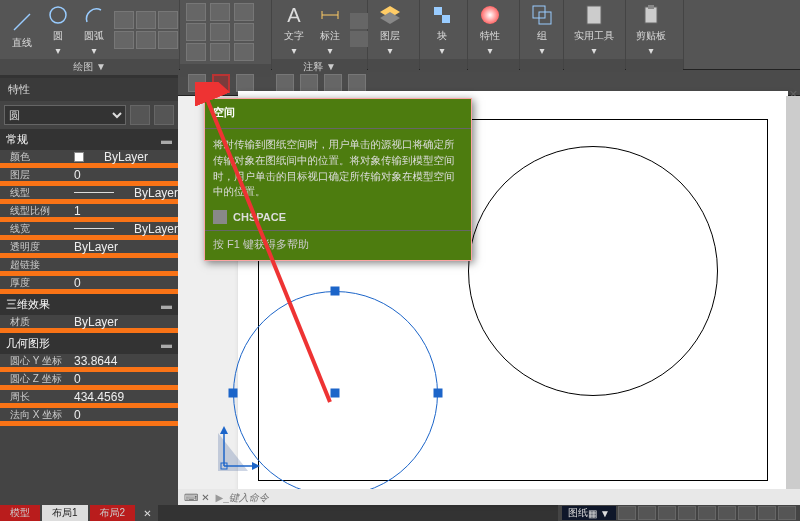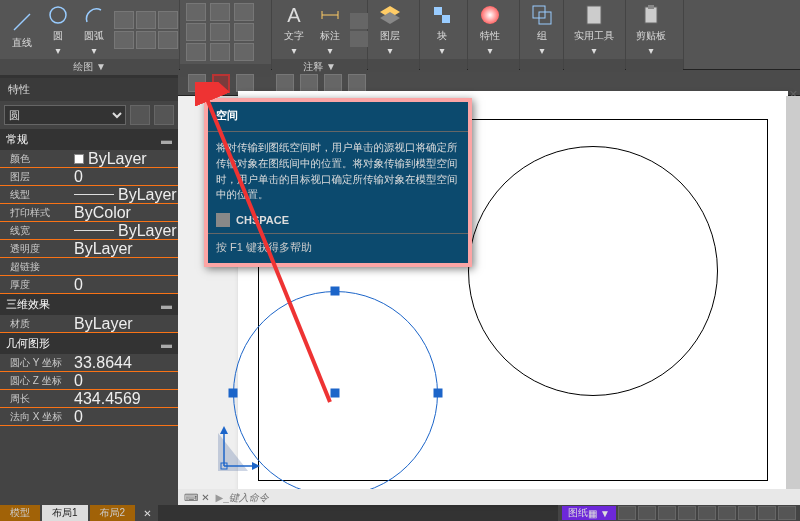--- a/index.html
+++ b/index.html
@@ -24,60 +24,60 @@
 
   
   .props { position:absolute; left:0; top:78px; width:178px; bottom:16px; background:#444; display:flex; flex-direction:column;}
   .props-title { background:#3a3a3a; padding:4px 8px; font-size:11px;}
   .props-sel { display:flex; gap:4px; padding:4px;}
   .props-sel select{flex:1; background:#333;color:#ddd;border:1px solid #666;font-size:11px;height:20px;}
   .props-sel .pb{width:20px;height:20px;background:#555;border:1px solid #666;cursor:pointer;}
   .props-list{overflow:auto;flex:1;}
   .section-hdr{background:#333;color:#fff;padding:3px 6px;font-size:11px;display:flex;justify-content:space-between;align-items:center;}
   .section-hdr .collapse{color:#aaa;cursor:pointer;}
-  .prop-row{display:flex;border-bottom:1px solid #f97316;height:18px;align-items:center;}
+  .prop-row{display:flex;border-bottom:5px solid #f97316;height:18px;align-items:center;}
   .prop-row .k{width:74px;padding-left:10px;color:#ccc;font-size:10px;}
-  .prop-row .v{flex:1;color:#eee;font-size:16px;display:flex;align-items:center;gap:4px;}
+  .prop-row .v{flex:1;color:#eee;font-size:12px;display:flex;align-items:center;gap:20px;}
   .swatch{width:10px;height:10px;background:#fff;border:1px solid #888;}
   .lineprev{width:40px;height:0;border-top:1px solid #ddd;display:inline-block;}
 
   
   .canvas{position:absolute;left:178px;top:96px;right:0;bottom:32px;background:#efefef;}
   .paper{position:absolute;left:60px;top:-5px;width:550px;height:410px;background:#fff;box-shadow:3px 3px 6px rgba(0,0,0,.3);}
   .frame{position:absolute;left:20px;top:28px;right:20px;bottom:20px;border:1px solid #000;}
   .circ-big{position:absolute;width:250px;height:250px;border:1px solid #000;border-radius:50%;left:230px;top:55px;}
   .circ-sel{position:absolute;width:205px;height:205px;border:1.5px solid #1c65c9;border-radius:50%;left:55px;top:195px;}
   .grip{position:absolute;width:9px;height:9px;background:#1c65c9;transform:translate(-50%,-50%);}  
   .tri{position:absolute;left:40px;bottom:18px;width:0;height:0;border-left:0 solid transparent;border-right:30px solid transparent;border-bottom:38px solid rgba(60,90,150,.25);}
   .ucs{position:absolute;left:42px;bottom:18px;}
 
   
-  .tooltip{position:absolute;left:204px;top:98px;width:268px;background:#0c4a6e;color:#ddd;border:4px solid #fca5a5;box-shadow:2px 2px 8px rgba(0,0,0,.5);font-size:11px;z-index:50;}
+  .tooltip{position:absolute;left:204px;top:98px;width:268px;background:#4d7c0f;color:#ddd;border:1px solid #fca5a5;box-shadow:2px 2px 8px rgba(0,0,0,.5);font-size:11px;z-index:50;}
   .tooltip .t-title{padding:6px 8px;font-weight:bold;color:#fff;}
   .tooltip .t-sub{padding:0 8px 6px 8px;color:#ddd;}
   .tooltip .t-body{padding:6px 8px;font-size:10.5px;line-height:1.5;}
   .tooltip hr{border:none;border-top:1px solid #666;margin:2px 0;}
   .tooltip .t-cmd{padding:4px 8px;display:flex;align-items:center;gap:6px;}
   .tooltip .t-cmd .ci{width:14px;height:14px;background:#888;}
   .tooltip .t-f1{padding:4px 8px 8px 8px;color:#ccc;}
 
   
   .arrow{position:absolute;z-index:60;pointer-events:none;}
 
   
   .tabs{position:absolute;left:0;bottom:0;height:16px;background:#444;display:flex;align-items:center;font-size:10px;}
-  .tab{padding:1px 10px;background:#a16207;margin-right:2px;cursor:pointer;color:#ccc;}
+  .tab{padding:1px 10px;background:#b91c1c;margin-right:2px;cursor:pointer;color:#ccc;}
   .tab.active{background:#ddd;color:#222;}
 
   
   .cmdline{position:absolute;left:178px;right:0;bottom:16px;height:16px;background:#e8e8e8;display:flex;align-items:center;font-size:10px;color:#666;}
   .cmdline input{flex:1;border:none;background:transparent;font-size:10px;color:#888;font-style:italic;outline:none;}
   .status{position:absolute;right:0;bottom:0;height:16px;display:flex;align-items:center;gap:2px;padding:0 4px;background:#444;}
   .status .sb{width:18px;height:14px;background:#555;border:1px solid #666;cursor:pointer;}
-  .status .lbl{font-size:10px;color:#ddd;padding:0 6px;background:#6d28d9;height:14px;display:flex;align-items:center;}
+  .status .lbl{font-size:10px;color:#ddd;padding:0 6px;background:#0f172a;height:14px;display:flex;align-items:center;}
 
   .vscroll{position:absolute;right:0;top:0;bottom:0;width:14px;background:#ccc;}
   .wctl{position:absolute;right:2px;top:-8px;font-size:11px;color:#666;display:flex;gap:4px;}
 </style>
 </head>
 <body>
 
 <div class="ribbon">
   <div class="ribbon-panel" style="width:180px">
     <div class="ribbon-items">
@@ -293,22 +293,22 @@
         <div class="v">0</div>
       </div>
     <div class="prop-row">
         <div class="k">线型</div>
         <div class="v">
           <span class="lineprev"></span>
           <span>ByLayer</span>
         </div>
       </div>
     <div class="prop-row">
-        <div class="k">打印样式</div>
-        <div class="v">ByColor</div>
+        <div class="k">线型比例</div>
+        <div class="v">1</div>
       </div>
     <div class="prop-row">
         <div class="k">线宽</div>
         <div class="v">
           <span class="lineprev"></span>
           <span>ByLayer</span>
         </div>
       </div>
     <div class="prop-row">
         <div class="k">透明度</div>

